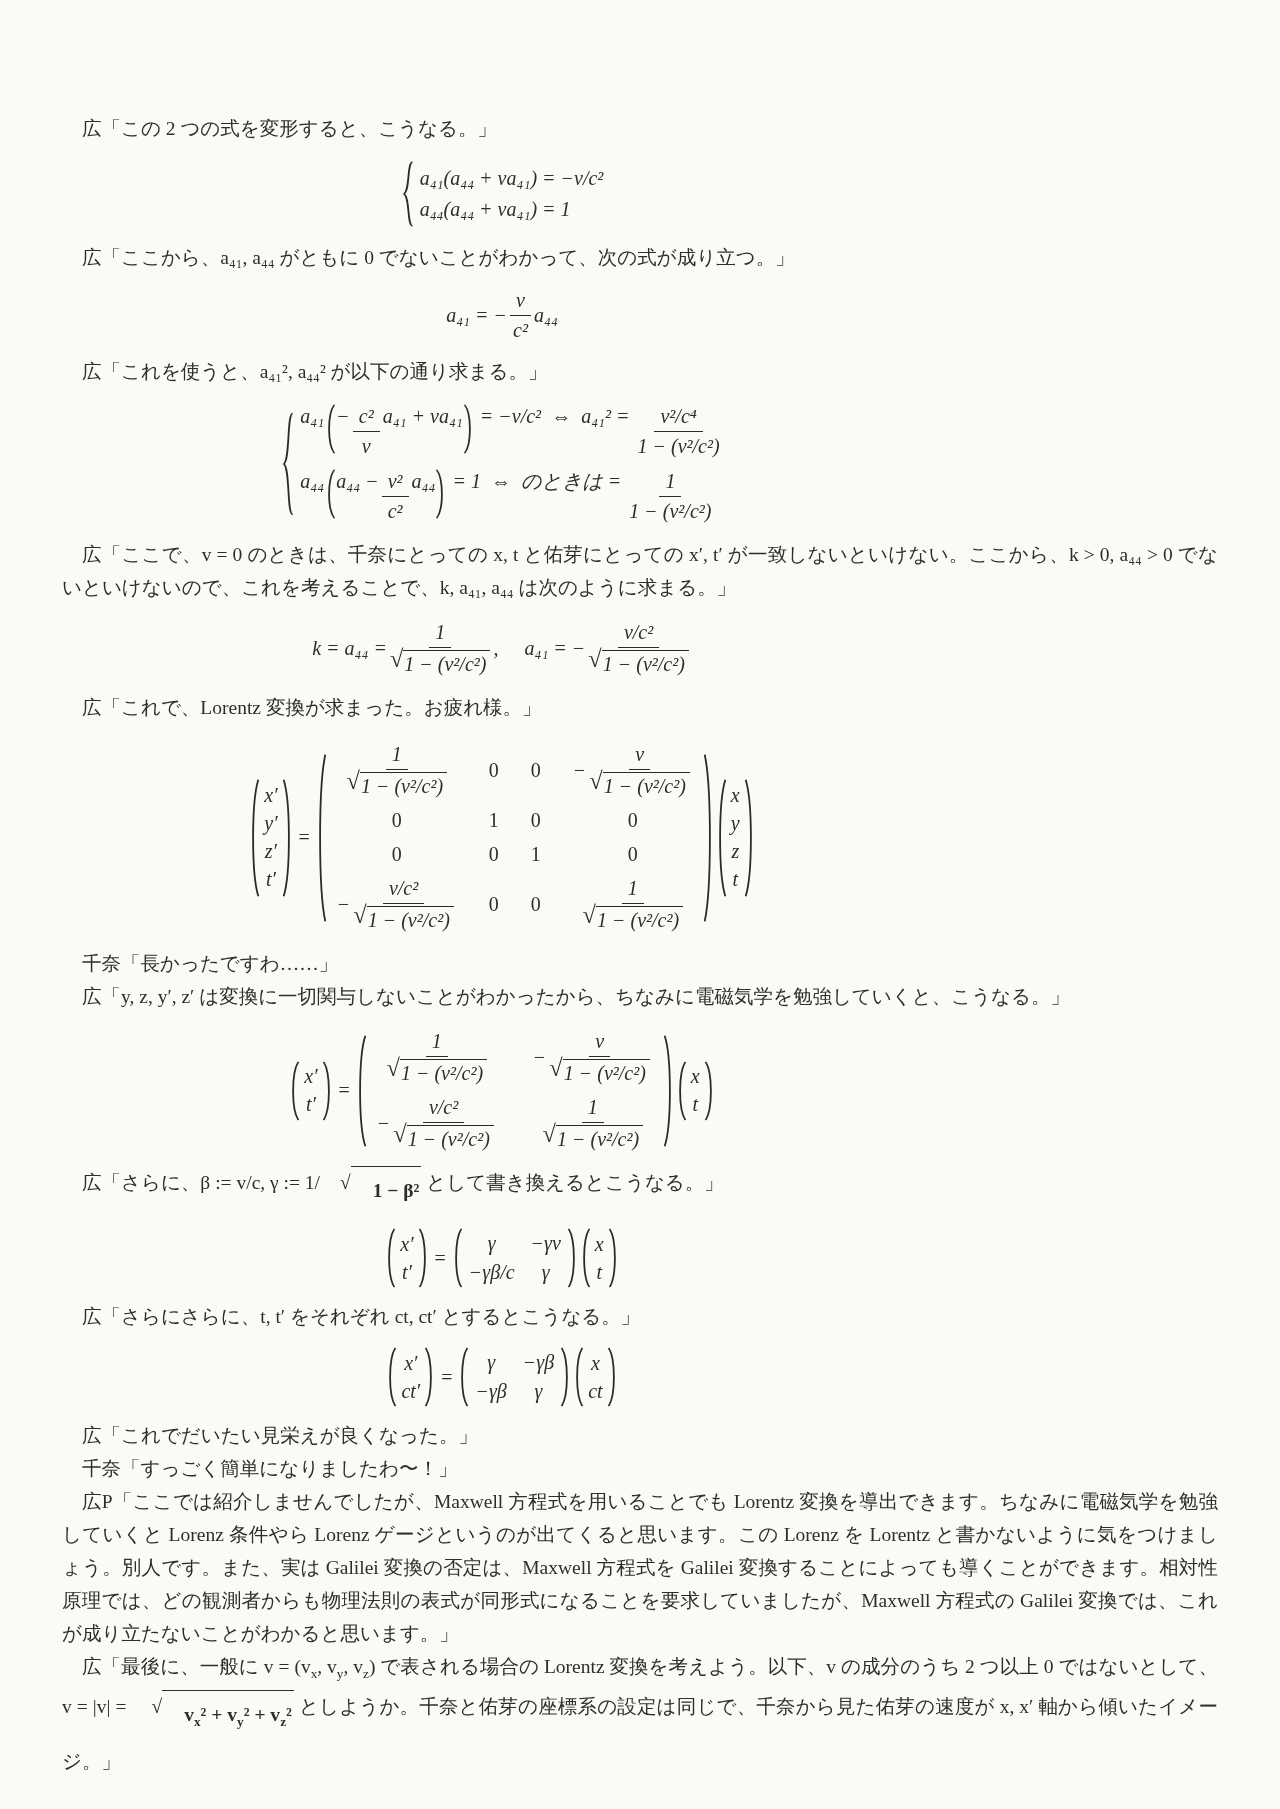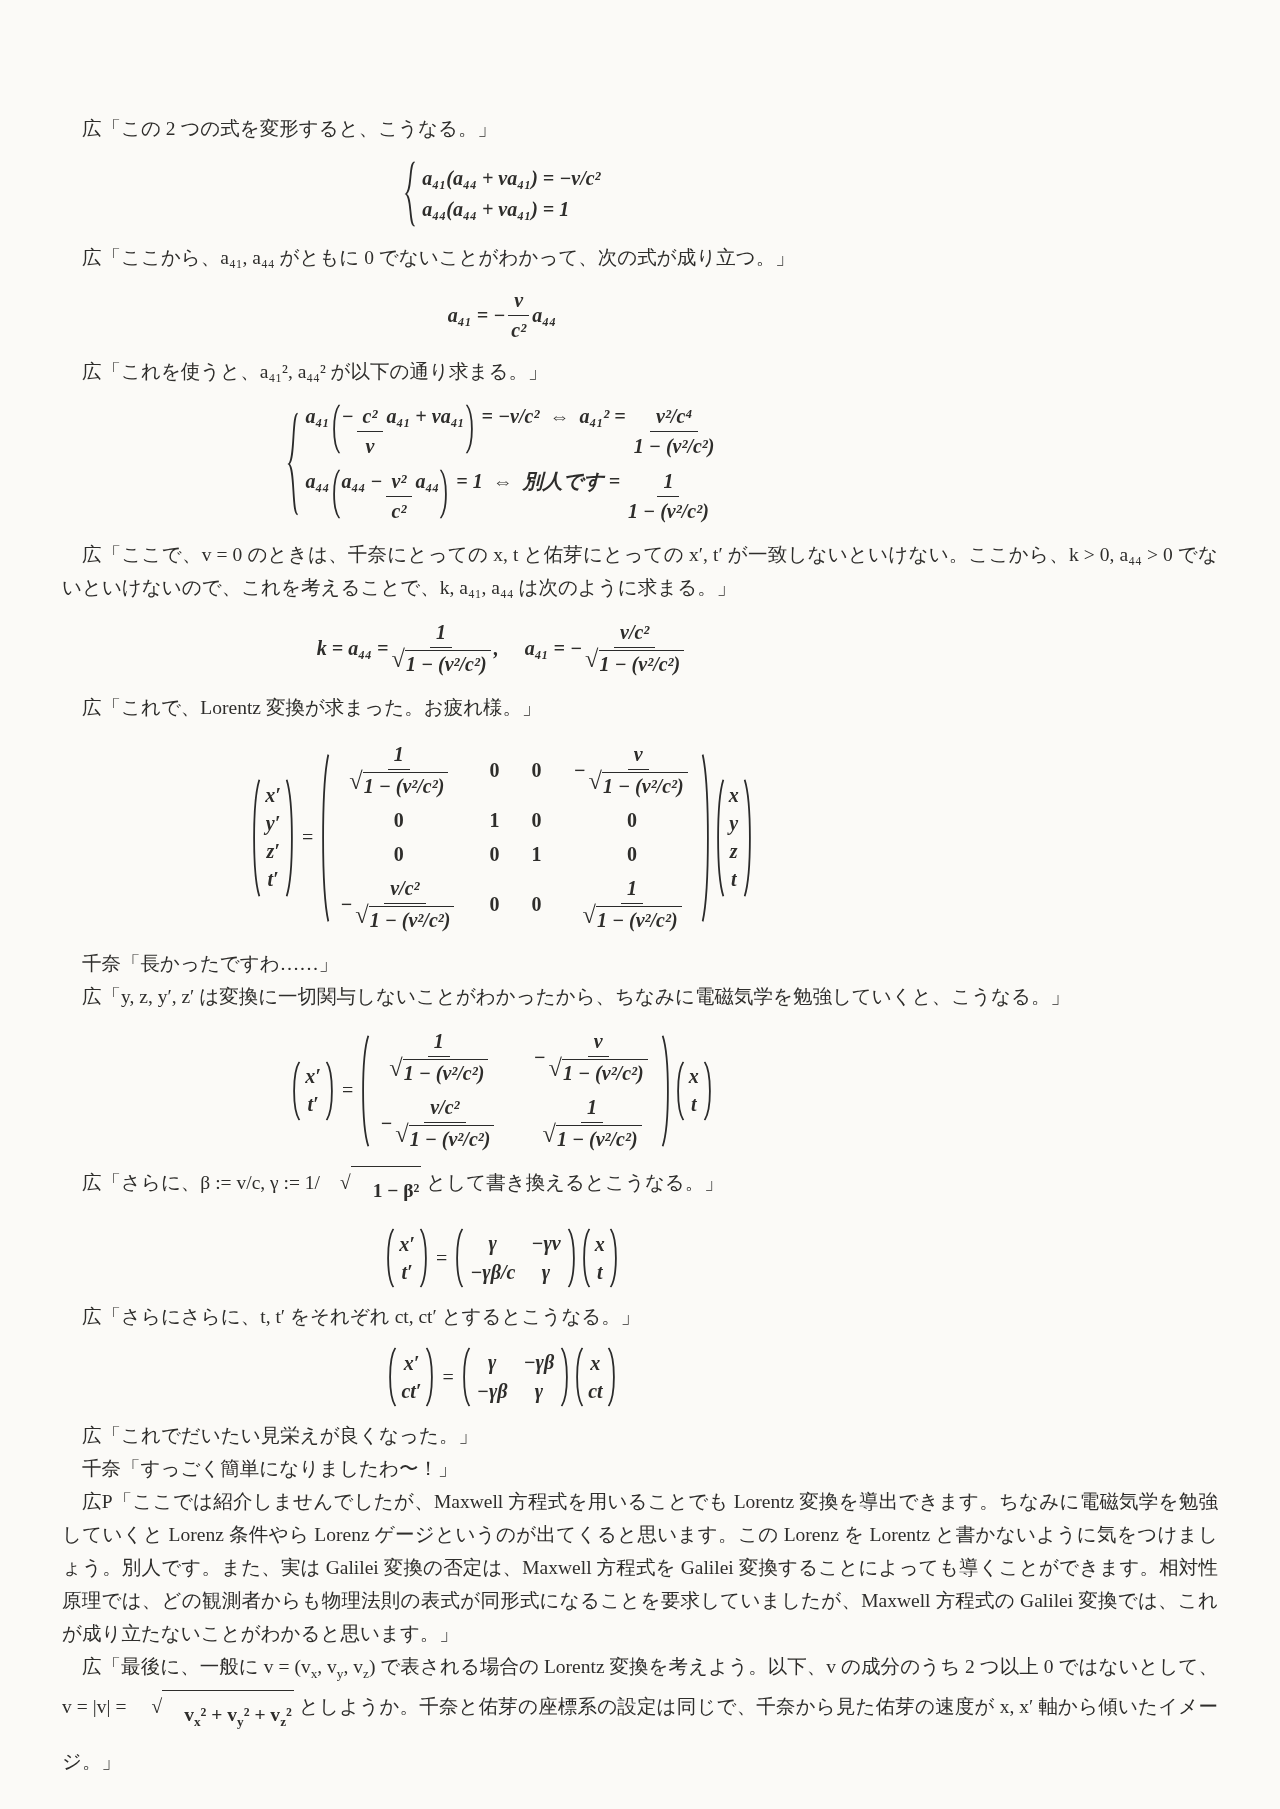--- a/index.html
+++ b/index.html
@@ -30,21 +30,21 @@
   
   .eqwrap {
     width:880px;
     display:flex;
     justify-content:center;
     align-items:center;
     font-size:20px;
     line-height:1.25;
     color:#2e2d2b;
   }
-  .math { font-style:italic; white-space:nowrap;font-weight:bold; }
+  .math { font-style:italic; white-space:nowrap; }
   .mnum { font-style:normal; }
   .mx { margin:0 5px; }
 
   .frac {
     display:inline-flex;
     flex-direction:column;
     align-items:center;
     text-align:center;
     vertical-align:middle;
     margin:0 3px;
@@ -165,21 +165,21 @@
           <span class="frac">
             <span class="num">v²</span>
             <span class="den">c²</span>
           </span>
           <span>a₄₄</span>
           <svg class="fence h48" viewBox="0 0 10 100" preserveAspectRatio="none">
               <path d="M1.4,1.5 C7.2,20 7.2,80 1.4,98.5"></path>
             </svg>
           <span class="mx">= 1</span>
           <span class="mx mnum">⇔</span>
-          <span class="mx">別人です =</span>
+          <span class="mx">のときは =</span>
           <span class="frac">
             <span class="num">1</span>
             <span class="den">1 − (v²/c²)</span>
           </span>
         </span>
       </div>
     </div>
 
     <p class="dia">広「ここで、v = 0 のときは、千奈にとっての x, t と佑芽にとっての x′, t′ が一致しないといけない。ここから、k &gt; 0, a₄₄ &gt; 0 でないといけないので、これを考えることで、k, a₄₁, a₄₄ は次のように求まる。」</p>
 

